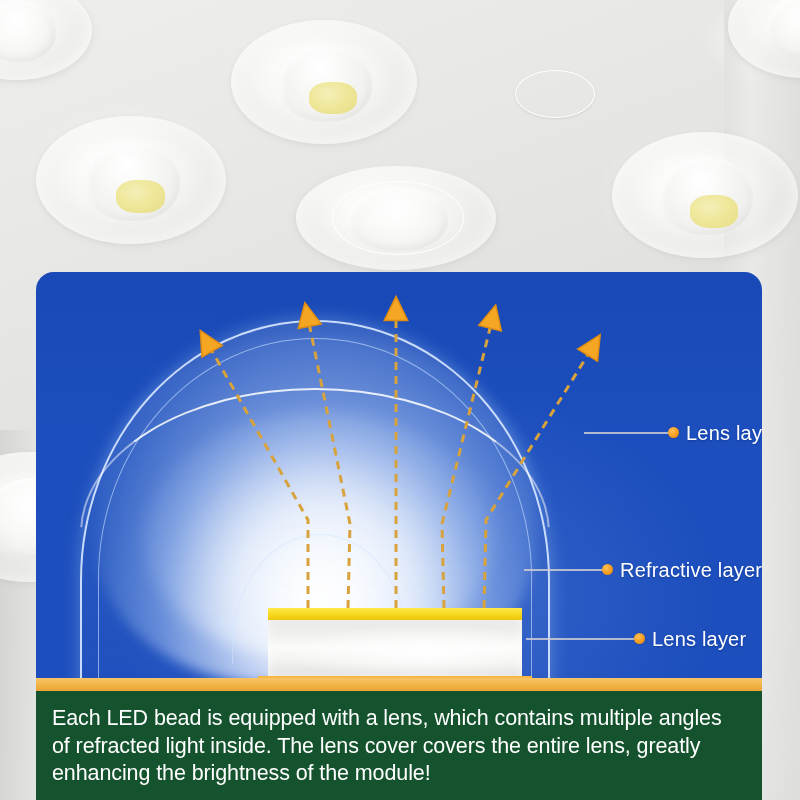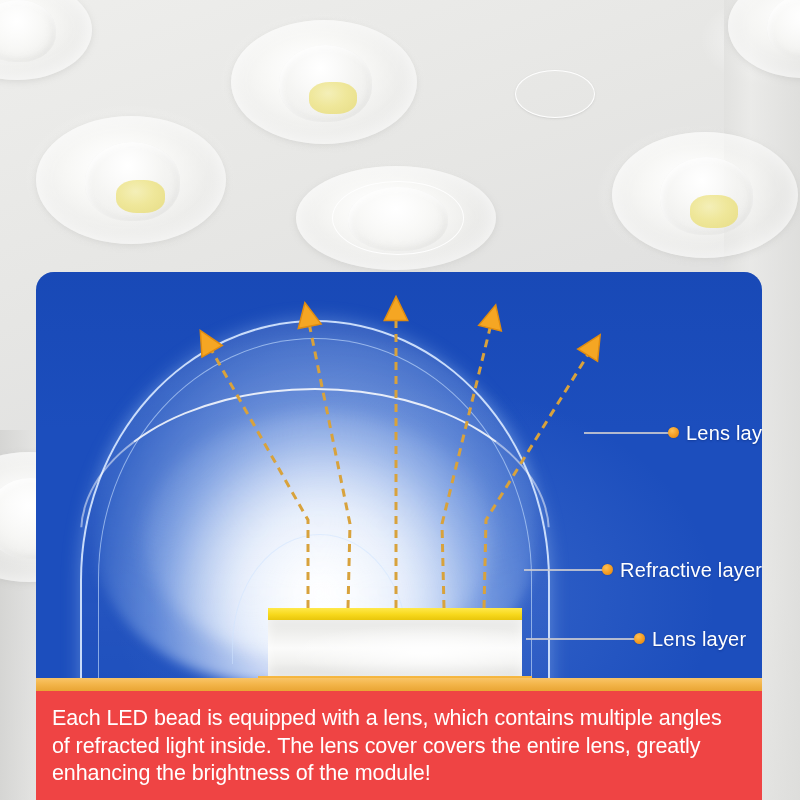--- a/index.html
+++ b/index.html
@@ -193,21 +193,21 @@
     box-shadow: 0 0 2px rgba(0,0,0,0.2);
   }
 
   
   .gold-bar {
     position: absolute; left: 0; top: 406px; width: 726px; height: 13px;
     background: linear-gradient(180deg, #f9c567 0%, #f3b54a 48%, #e9a534 100%);
   }
   .caption {
     position: absolute; left: 0; top: 419px; width: 726px; height: 109px;
-    background: #ef4444;
+    background: #14532d;
     padding: 14px 18px 0 16px;
   }
   .caption p {
     color: #ffffff;
     font-size: 21.5px;
     line-height: 1.29;
     font-family: "Liberation Sans", sans-serif;
     letter-spacing: -0.1px;
   }
 </style>

